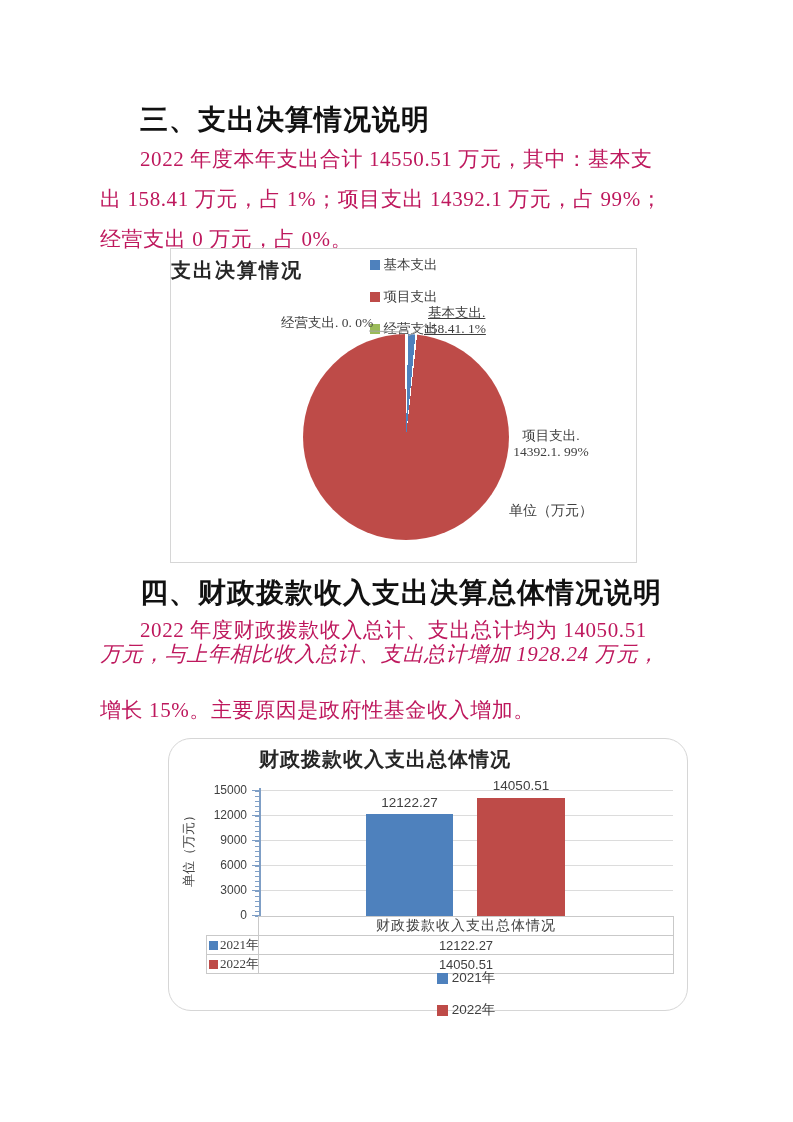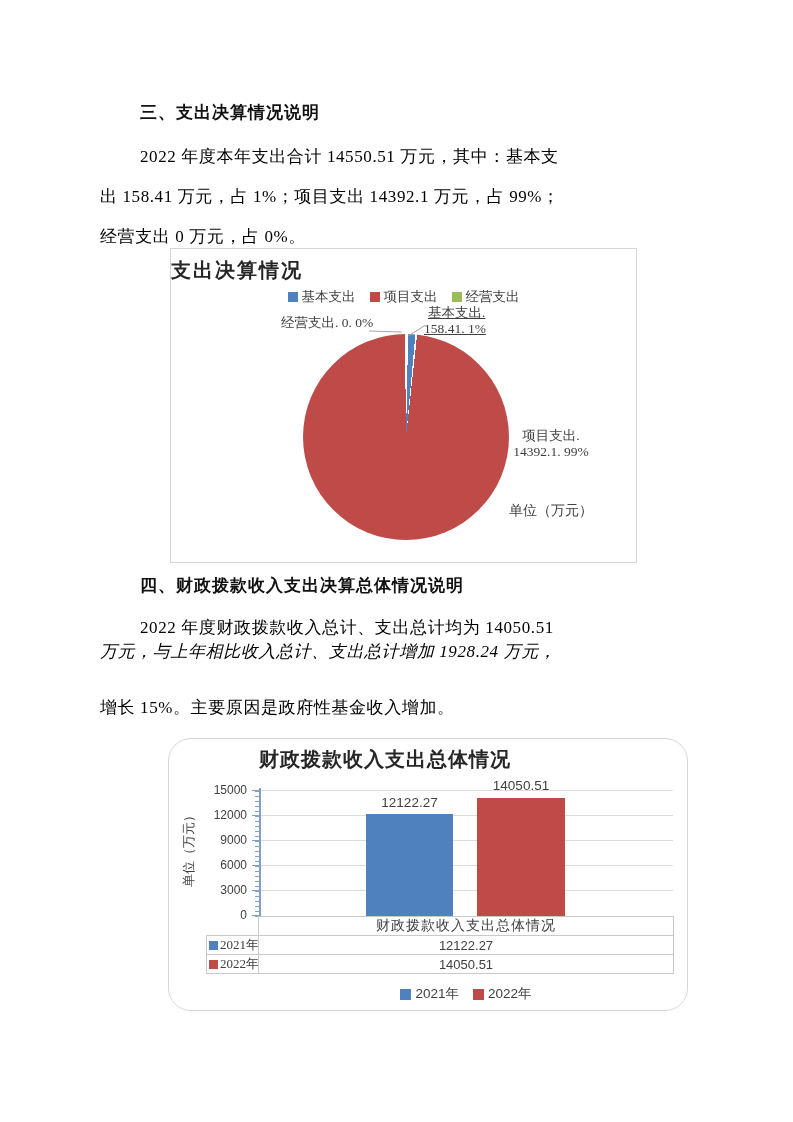--- a/index.html
+++ b/index.html
@@ -2,32 +2,32 @@
 <html><head>
 <meta charset="utf-8">
 <style>
   html,body{margin:0;padding:0;background:#e9e9e9;}
   .page{
     position:relative;width:793px;height:1122px;margin:0 auto;background:#ffffff;
     font-family:"Liberation Serif","DejaVu Serif",serif;color:#1a1a1a;overflow:hidden;
   }
   .heading{
     position:absolute;font-family:"Liberation Sans","DejaVu Sans",sans-serif;
-    font-weight:bold;font-size:17px;white-space:nowrap;letter-spacing:1px;color:#111;
+    font-weight:bold;font-size:28px;white-space:nowrap;letter-spacing:1px;color:#111;
   }
   .bodyline{
-    position:absolute;font-size:17px;white-space:nowrap;letter-spacing:0.6px;color:#000000;
+    position:absolute;font-size:21px;white-space:nowrap;letter-spacing:0.6px;color:#be185d;
   }
   
   .chartbox{position:absolute;background:#fff;border:1px solid #d6d6d6;}
   .chart-title{
     position:absolute;font-weight:bold;font-size:20px;
     letter-spacing:2px;color:#262626;white-space:nowrap;
   }
-  .cl-row{position:absolute;display:flex;justify-content:center;align-items:center;gap:14px;}
+  .cl-row{position:absolute;display:flex;justify-content:center;align-items:center;gap:14px;flex-direction:column;}
   .cl-item{display:flex;align-items:center;gap:4px;}
   .sq{display:inline-block;width:10px;height:10px;}
   .sq-blue{background:#4e81bd;}
   .sq-red{background:#be4b48;}
   .sq-olive{background:#9bbb59;}
   .chart-text{font-size:13.5px;color:#404040;}
   
   .pie{
     position:absolute;border-radius:50%;
     background:conic-gradient(#ffffff 0deg 1.2deg,#4e81bd 1.2deg 5.2deg,#ffffff 5.2deg 6.2deg,#be4b48 6.2deg 359.4deg,#ffffff 359.4deg 360deg);

